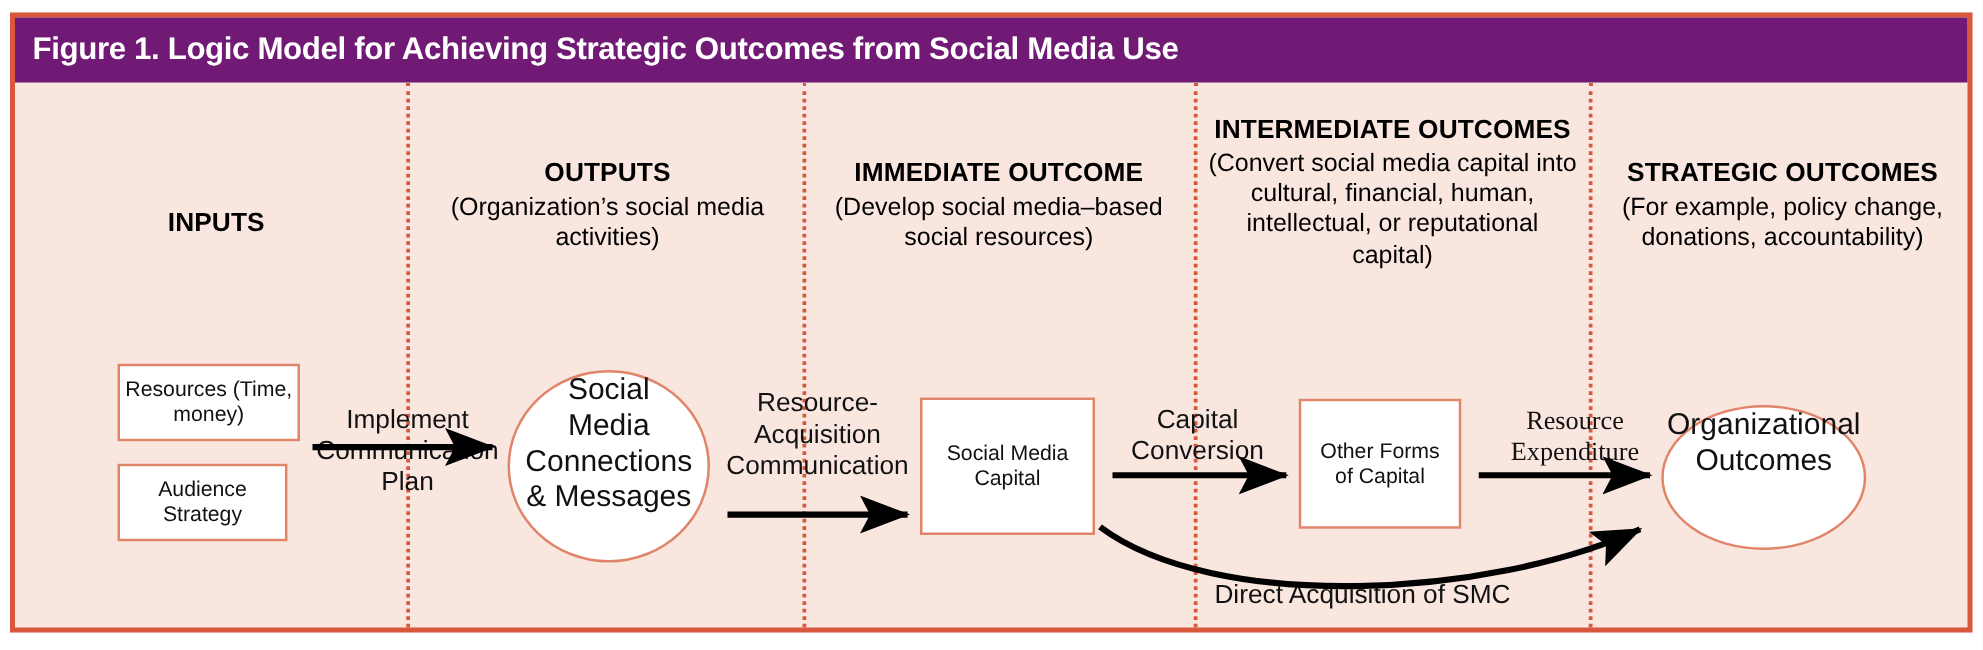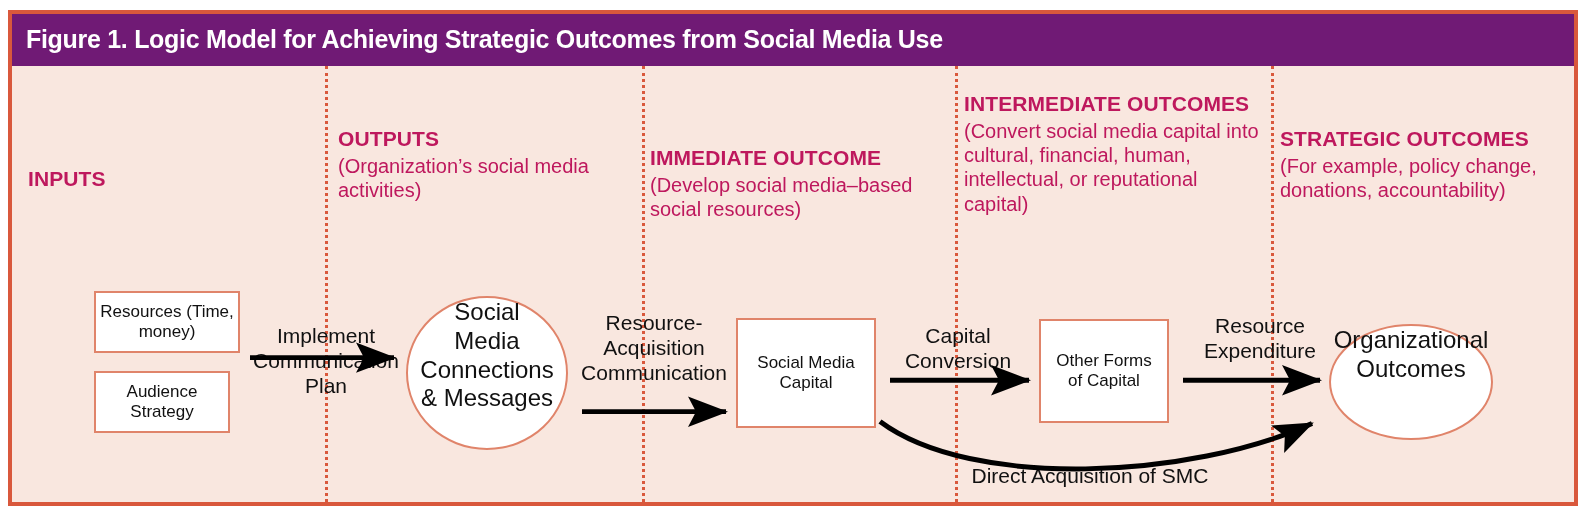--- a/index.html
+++ b/index.html
@@ -60,21 +60,22 @@
   .divider {
     position: absolute;
     top: 0;
     bottom: 0;
     width: 0;
     border-left: 3px dotted #d9583c;
   }
   
   .col-head {
     position: absolute;
-    color: #be185d;
+    text-align: center;
+    color: #000000;
     line-height: 1.22;
   }
   .col-head .head-title {
     font-size: 21px;
     font-weight: bold;
     letter-spacing: 0.1px;
     display: block;
     margin-bottom: 2px;
   }
   .col-head .head-sub {
@@ -154,21 +155,21 @@
       <div class="col-head" style="left:16px; top:100px; width:290px;">
         <span class="head-title">INPUTS</span>
         <span class="head-sub"></span>
       </div>
 
       <div class="col-head" style="left:326px; top:60px; width:296px;">
         <span class="head-title">OUTPUTS</span>
         <span class="head-sub">(Organization’s social media activities)</span>
       </div>
 
-      <div class="col-head" style="left:638px; top:60px; width:298px;margin-top:19px;">
+      <div class="col-head" style="left:638px; top:60px; width:298px;">
         <span class="head-title">IMMEDIATE OUTCOME</span>
         <span class="head-sub">(Develop social media–based social resources)</span>
       </div>
 
       <div class="col-head" style="left:952px; top:25px; width:300px;">
         <span class="head-title">INTERMEDIATE OUTCOMES</span>
         <span class="head-sub">(Convert social media capital into cultural, financial, human, intellectual, or reputational capital)</span>
       </div>
 
       <div class="col-head" style="left:1268px; top:60px; width:292px;">
@@ -199,21 +200,21 @@
       <div class="node-ellipse" style="left:1317px; top:258px; width:164px; height:116px;">
         <span style="padding:0 16px;">Organizational Outcomes</span>
       </div>
 
       <div class="edge-label" style="left:240px; top:258px; width:148px;">Implement Communication Plan</div>
 
       <div class="edge-label" style="left:566px; top:245px; width:152px;">Resource- Acquisition Communication</div>
 
       <div class="edge-label" style="left:876px; top:258px; width:140px;">Capital Conversion</div>
 
-      <div class="edge-label" style="left:1176px; top:248px; width:144px;">Resource Expenditure</div>
+      <div class="edge-label" style="left:1176px; top:258px; width:144px;font-family:Liberation Serif, serif;">Resource Expenditure</div>
 
       <div class="caption-label" style="left:930px; top:398px; width:296px;">Direct Acquisition of SMC</div>
 
       <svg class="arrows" viewBox="0 0 1562 444" preserveAspectRatio="none">
         <defs>
           <marker id="ah" markerWidth="9" markerHeight="9" refX="7.6" refY="3.1" orient="auto" markerUnits="strokeWidth">
             <path d="M0,0 L8,3.1 L0,6.2 L1.6,3.1 z" fill="#000000"></path>
           </marker>
           <marker id="ah2" markerWidth="9" markerHeight="9" refX="7.6" refY="3.1" orient="auto" markerUnits="strokeWidth">
             <path d="M0,0 L8,3.1 L0,6.2 L1.6,3.1 z" fill="#000000"></path>

